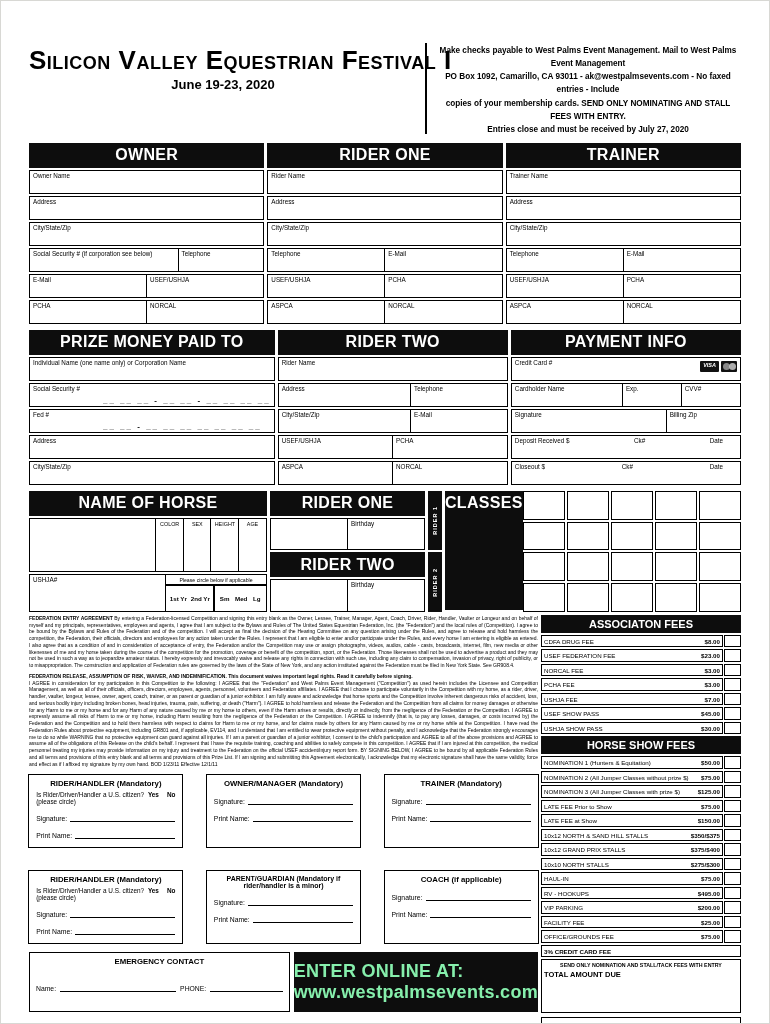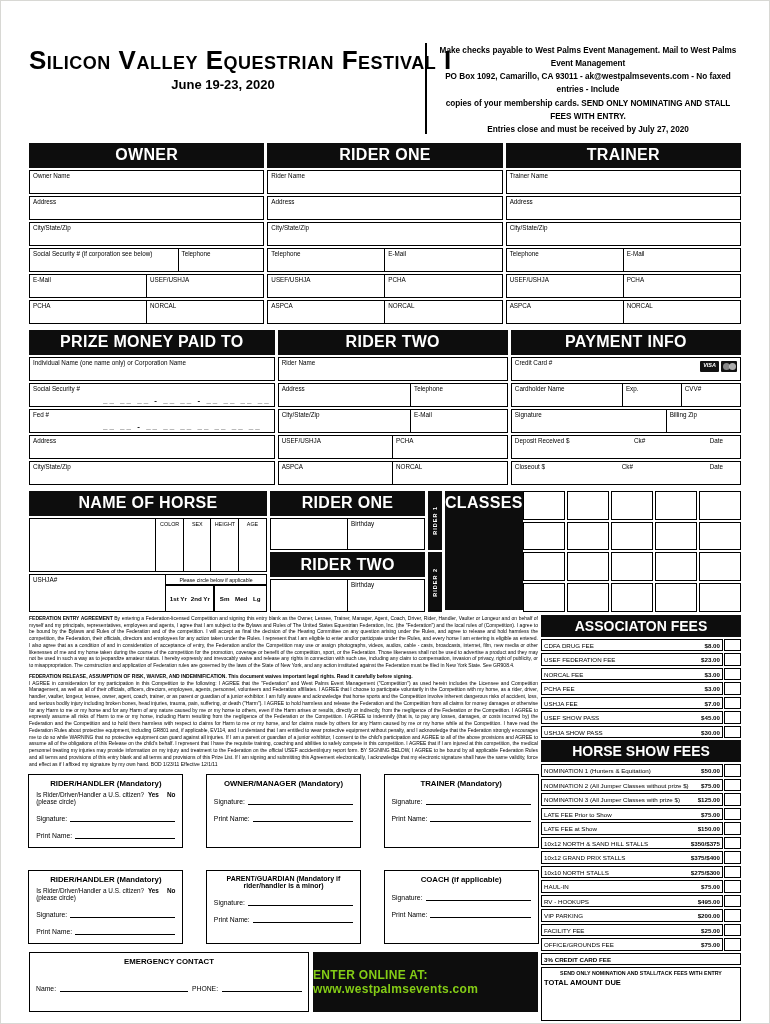--- a/index.html
+++ b/index.html
@@ -56,21 +56,21 @@
   .rid-row { display:flex; flex:1; margin-bottom:2px; }
   .bday { width:78px; flex:none; }
 
   
   .bottom-wrap { display:flex; gap:3px; }
   .left-main { width:509px; display:flex; flex-direction:column; }
   .legal { font-size:5px; line-height:1.35; text-align:justify; }
   .legal p { margin-bottom:4px; }
   .legal b { font-size:5px; }
   .fee-col { flex:1; display:flex; flex-direction:column; }
-  .fee-bar { background:#0d0d0d; color:#fff; text-align:center; font-weight:bold; font-size:14px; padding:3px 0; margin-bottom:2px; }
+  .fee-bar { background:#0d0d0d; color:#fff; text-align:center; font-weight:bold; font-size:11px; padding:3px 0; margin-bottom:2px; }
   .fee-row { display:flex; margin-bottom:2px; height:12.5px; }
   .fee-main { flex:1; border:1.2px solid #000; display:flex; justify-content:space-between; align-items:center; padding:0 2px; font-size:6.2px; }
   .fee-amt { font-weight:bold; }
   .fee-entry { width:17px; border:1.2px solid #000; margin-left:1px; background:#fff; }
   .fee-wide { flex:1; border:1.2px solid #000; display:flex; align-items:center; padding:0 2px; font-size:6.2px; font-weight:bold; }
   .total-box { border:1.6px solid #000; height:54px; padding:2px; margin-bottom:4px; }
   .send-only { font-size:5.3px; font-weight:bold; text-align:center; }
   .total-lbl { font-size:7.5px; font-weight:bold; margin-top:2px; }
   .stable-box { border:1.6px solid #000; height:46px; padding:4px; font-size:7.5px; font-weight:bold; }
 
@@ -83,21 +83,21 @@
   .sigline { display:flex; font-size:6.8px; margin-top:9px; align-items:flex-end; }
   .sigline .line { flex:1; border-bottom:1.3px solid #000; margin-left:3px; height:8px; }
   .sig-box.nociti .sigline:first-of-type { margin-top:17px; }
 
   
   .bottom-row { display:flex; margin-top:9px; height:60px; }
   .emergency { width:280px; border:1.6px solid #000; padding:4px 6px; }
   .em-title { font-size:7.8px; font-weight:bold; text-align:center; }
   .em-line { display:flex; font-size:6.8px; margin-top:18px; align-items:flex-end; }
   .em-line .line { border-bottom:1.3px solid #000; height:8px; }
-  .banner { flex:1; background:#0d0d0d; color:#84cc16; display:flex; align-items:center; justify-content:center; font-size:12px; font-weight:bold; margin-left:4px; letter-spacing:.3px; }
+  .banner { flex:1; background:#0d0d0d; color:#86efac; display:flex; align-items:center; justify-content:center; font-size:18px; font-weight:bold; margin-left:4px; letter-spacing:.3px; }
 </style>
 </head>
 <body>
 
 <div class="page">
 
   <div class="header-row">
     <div class="title-block">
       <div class="title">Silicon Valley Equestrian Festival I</div>
       <div class="dates">June 19-23, 2020</div>

